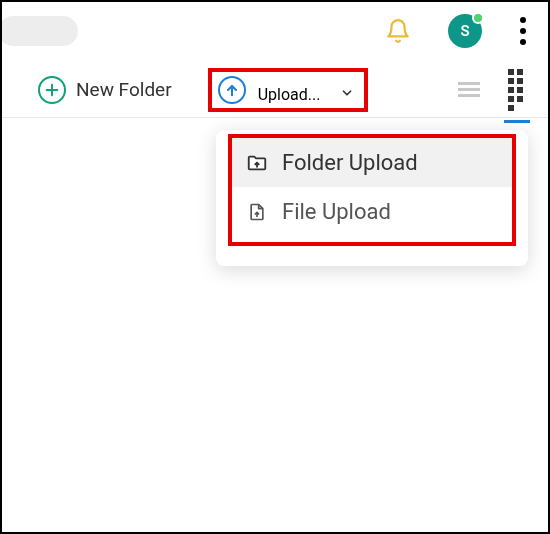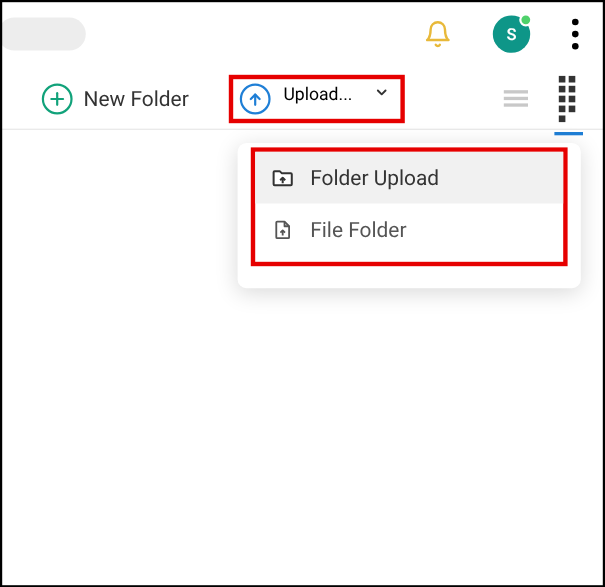--- a/index.html
+++ b/index.html
@@ -79,21 +79,21 @@
   .up-ring {
     width: 28px; height: 28px; border: 2.5px solid #1f7fd6; border-radius: 50%;
     display:flex; align-items:center; justify-content:center;
   }
   .upload-btn {
     position: relative;
   }
   .hl-upload {
     border: 4px solid #e60000;
     padding: 4px 10px 4px 6px;
-    display:flex; align-items:flex-start; gap:12px;
+    display:flex; align-items:flex-end; gap:12px;
   }
   .chev { margin-left: 8px; }
 
   .viewmodes { display:flex; gap: 20px; margin-left: auto; align-items:center;}
   .viewmodes .vm { display:flex; flex-direction:column; gap:3px; padding:4px;}
   .vm-list span { width: 22px; height: 3px; background:#c8c8c8; }
   .vm-grid { flex-direction: row !important; flex-wrap: wrap; width: 26px; gap:3px;}
   .vm-grid span { width: 6px; height: 6px; background:#333; }
   .vm-grid.underline { position: relative; }
   .vm-grid.underline::after {
@@ -111,21 +111,21 @@
     padding: 8px 0 20px 0;
   }
   .hl-menu {
     border: 4px solid #e60000;
     margin: -4px 12px 0 12px;
     padding-bottom: 6px;
   }
   .menu-item {
     display:flex; align-items:center; gap: 14px;
     padding: 12px 14px;
-    font-size: 19px;
+    font-size: 22px;
     color: #555;
     cursor: pointer;
   }
   .menu-item.hover { background: #f1f1f1; color:#333; }
   .mi-icon { width:22px; height:22px; display:flex; align-items:center; justify-content:center; }
 </style>
 </head>
 <body>
 
 <div class="frame"></div>
@@ -214,16 +214,16 @@
     </div>
     <div class="menu-item">
       <span class="mi-icon">
         <svg width="20" height="22" viewBox="0 0 24 24" fill="none" stroke="#555" stroke-width="2" stroke-linejoin="round">
             <path d="M14 3H6a1 1 0 0 0-1 1v16a1 1 0 0 0 1 1h12a1 1 0 0 0 1-1V8l-5-5z" fill="#fff"></path>
             <polyline points="14 3 14 8 19 8"></polyline>
             <path d="M12 18v-5"></path>
             <polyline points="9.5 15 12 12.5 14.5 15"></polyline>
           </svg>
       </span>
-      <span>File Folder</span>
+      <span>File Upload</span>
     </div>
   </div>
 </div>
 
 </body></html>

